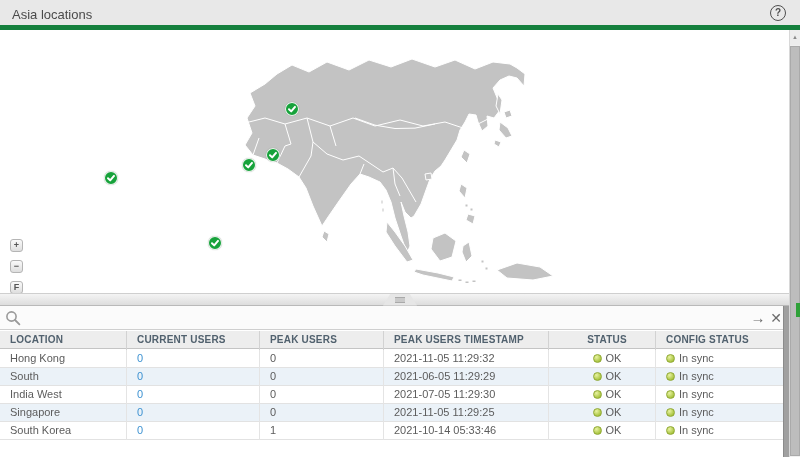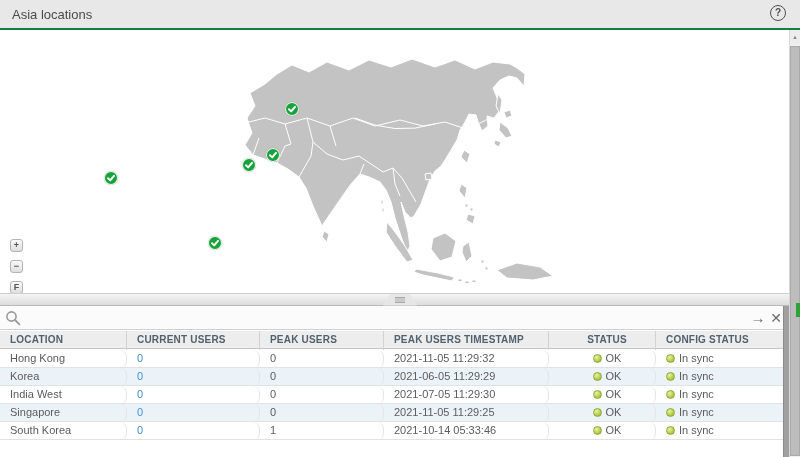--- a/index.html
+++ b/index.html
@@ -1,20 +1,20 @@
 <!DOCTYPE html>
 <html><head>
 <meta charset="utf-8">
 <style>
   * { margin:0; padding:0; box-sizing:border-box; }
   html,body { width:800px; height:457px; font-family:"Liberation Sans", sans-serif; background:#ffffff; overflow:hidden; }
   .stage { position:relative; width:800px; height:457px; background:#fff; }
 
   
-  .hdr { position:absolute; left:0; top:0; width:800px; height:30px; background:#e8e8e8; border-bottom:2px solid #15803d; }
+  .hdr { position:absolute; left:0; top:0; width:800px; height:30px; background:#e8e8e8; border-bottom:5px solid #15803d; }
   .hdr-title { position:absolute; left:12px; top:7px; font-size:13px; color:#4a4a4a; }
   .help-ic { position:absolute; left:770px; top:5px; width:16px; height:16px; border:1.5px solid #4f4f4f; border-radius:50%;
              color:#4f4f4f; font-size:10px; font-weight:bold; text-align:center; line-height:13px; cursor:pointer; }
 
   
   .map-panel { position:absolute; left:0; top:30px; width:789px; height:263px; background:#fff; overflow:hidden; }
   .map-svg { position:absolute; left:195px; top:8px; width:365px; height:258px; }
   .map-svg path, .map-svg rect { fill:#c3c3c3; stroke:#ffffff; stroke-width:1; stroke-linejoin:round; }
   .map-svg .border-line { fill:none; stroke:#ffffff; stroke-width:1; }
   .marker { position:absolute; width:14px; height:14px; border-radius:50%; background:#17a23b;
@@ -49,21 +49,21 @@
               line-height:18px; text-align:center; cursor:pointer; }
 
   
   .thead { position:absolute; left:0; top:331px; width:783px; height:18px; background:#ededed; border-bottom:1px solid #c4c4c4; display:flex; }
   .th { font-size:10px; font-weight:bold; color:#51616e; letter-spacing:.2px; padding:3px 0 0 10px;
         border-right:1px solid #d2d2d2; height:34px; cursor:pointer; }
   .tbody { position:absolute; left:0; top:350px; width:783px; }
   .tr { display:flex; height:18px; background:#fff; border-bottom:1px solid #e2e2e2; cursor:pointer; }
   .tr.alt { background:#ebf2f8; }
   .td { font-size:11px; color:#5c5c5c; padding:2px 0 12px 10px; border-right:1px solid #e4e4e4; height:18px;
-        white-space:nowrap; overflow:hidden;border-radius:7px; }
+        white-space:nowrap; overflow:hidden; }
   .c0 { width:127px; } .c1 { width:133px; } .c2 { width:124px; } .c3 { width:165px; } .c4 { width:107px;text-align:center; } .c5 { width:127px; border-right:none; }
   .link { color:#3f93d2; cursor:pointer; }
   .dot { display:inline-block; width:9px; height:9px; border-radius:50%; margin:0 4px -1px 0;
          background:radial-gradient(circle at 35% 30%, #e9f3a2, #a6c23c 75%); border:1px solid #90a934; }
   .table-bottom { position:absolute; left:0; top:440px; width:783px; height:17px; background:#fff; }
 
   
   .dark-strip { position:absolute; left:783px; top:306px; width:6px; height:151px; background:#a0a0a0; border-left:1px solid #8b8b8b; }
   .pg-scroll { position:absolute; left:789px; top:30px; width:11px; height:427px; background:#f0f0f0; border-left:1px solid #d8d8d8; }
   .pg-up { position:absolute; left:0; top:0; width:10px; height:15px; background:#ededed; color:#8a8a8a;
@@ -180,21 +180,21 @@
   <div class="tbody">
       <div class="tr">
         <div class="td c0">Hong Kong</div>
         <div class="td c1"><span class="link">0</span></div>
         <div class="td c2">0</div>
         <div class="td c3">2021-11-05 11:29:32</div>
         <div class="td c4"><span class="dot"></span>OK</div>
         <div class="td c5"><span class="dot"></span>In sync</div>
       </div>
       <div class="tr alt">
-        <div class="td c0">Korea</div>
+        <div class="td c0">South</div>
         <div class="td c1"><span class="link">0</span></div>
         <div class="td c2">0</div>
         <div class="td c3">2021-06-05 11:29:29</div>
         <div class="td c4"><span class="dot"></span>OK</div>
         <div class="td c5"><span class="dot"></span>In sync</div>
       </div>
       <div class="tr">
         <div class="td c0">India West</div>
         <div class="td c1"><span class="link">0</span></div>
         <div class="td c2">0</div>

